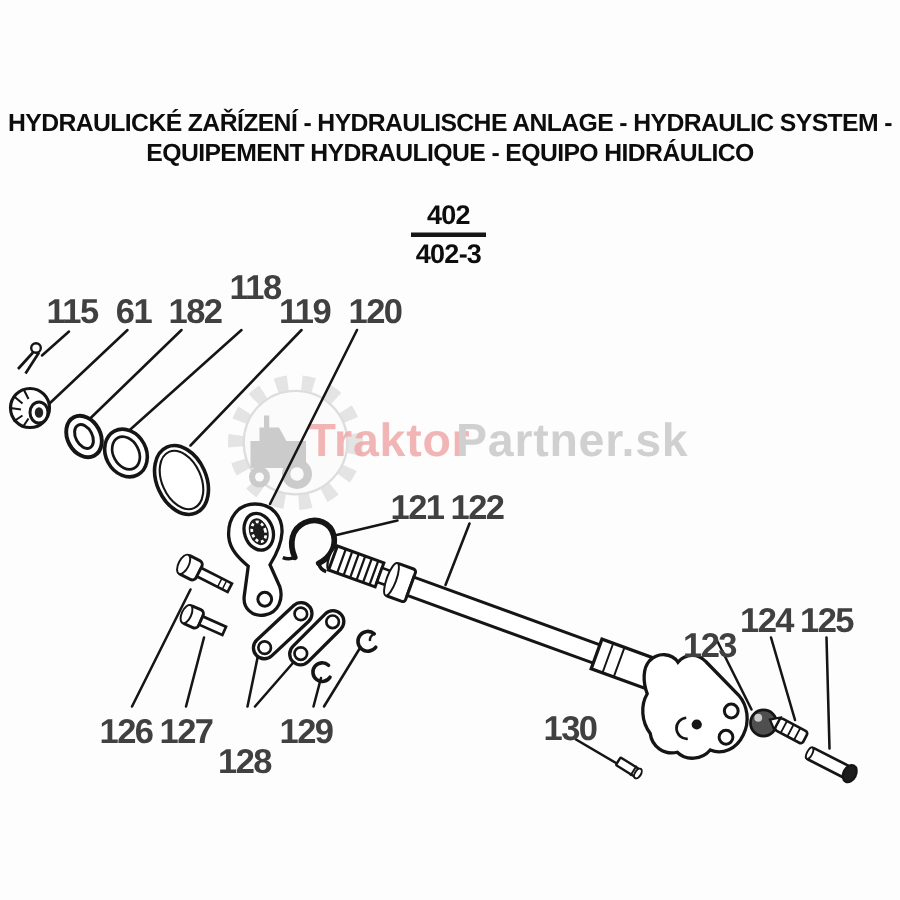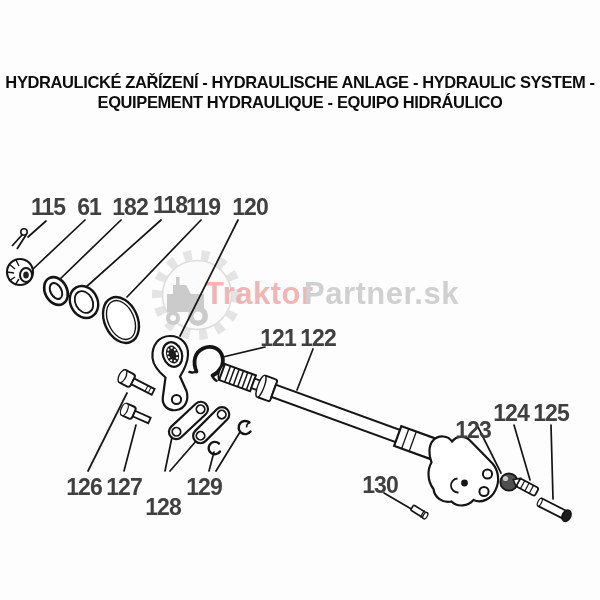--- a/index.html
+++ b/index.html
@@ -32,20 +32,26 @@
   .ink{stroke:#151515;}
 </style>
 </head>
 <body>
 
 <div class="stage">
 
   <div class="title-line l1">HYDRAULICKÉ ZAŘÍZENÍ - HYDRAULISCHE ANLAGE - HYDRAULIC SYSTEM -</div>
   <div class="title-line l2">EQUIPEMENT HYDRAULIQUE - EQUIPO HIDRÁULICO</div>
 
+  <div class="fraction">
+    <span class="inner">
+      <span class="num">402</span>
+      <span class="den">402-3</span>
+    </span>
+  </div>
 
   <svg width="600" height="600" viewBox="0 0 600 600">
 
     <g opacity="0.9">
       <circle cx="197" cy="295" r="40" fill="none" stroke="#e2e2e2" stroke-width="10" stroke-dasharray="8 9.5"></circle>
       <circle cx="197" cy="295" r="34.5" fill="#fbfbfb" stroke="#dadada" stroke-width="1.5"></circle>
       <g fill="#c6c6c6">
         <rect x="176" y="277" width="3.5" height="9"></rect>
         <path d="M167,312 L167,294 L173,294 L173,285 L186,285 L191,294 L204,294 L204,312 Z"></path>
         <circle cx="198" cy="316" r="10"></circle>
@@ -199,21 +205,21 @@
     <g class="ink" transform="rotate(32 413 508)">
       <rect x="412" y="505" width="15.5" height="6" rx="1" fill="#fff" stroke-width="1.6"></rect>
       <line x1="424" y1="504" x2="424" y2="512" stroke-width="1.3"></line>
       <ellipse cx="427.5" cy="508" rx="2" ry="3.6" fill="#fff" stroke-width="1.3"></ellipse>
     </g>
   </svg>
 
   <div class="plabel" style="left:48px;top:194px">115</div>
   <div class="plabel" style="left:89px;top:194px">61</div>
   <div class="plabel" style="left:130px;top:194px">182</div>
-  <div class="plabel" style="left:170px;top:192px">118</div>
+  <div class="plabel" style="left:170px;top:178px">118</div>
   <div class="plabel" style="left:203px;top:194px">119</div>
   <div class="plabel" style="left:250px;top:194px">120</div>
   <div class="plabel" style="left:278px;top:325px">121</div>
   <div class="plabel" style="left:318px;top:325px">122</div>
   <div class="plabel" style="left:473px;top:417px">123</div>
   <div class="plabel" style="left:511px;top:400px">124</div>
   <div class="plabel" style="left:551px;top:400px">125</div>
   <div class="plabel" style="left:84px;top:474px">126</div>
   <div class="plabel" style="left:124px;top:474px">127</div>
   <div class="plabel" style="left:163px;top:494px">128</div>

